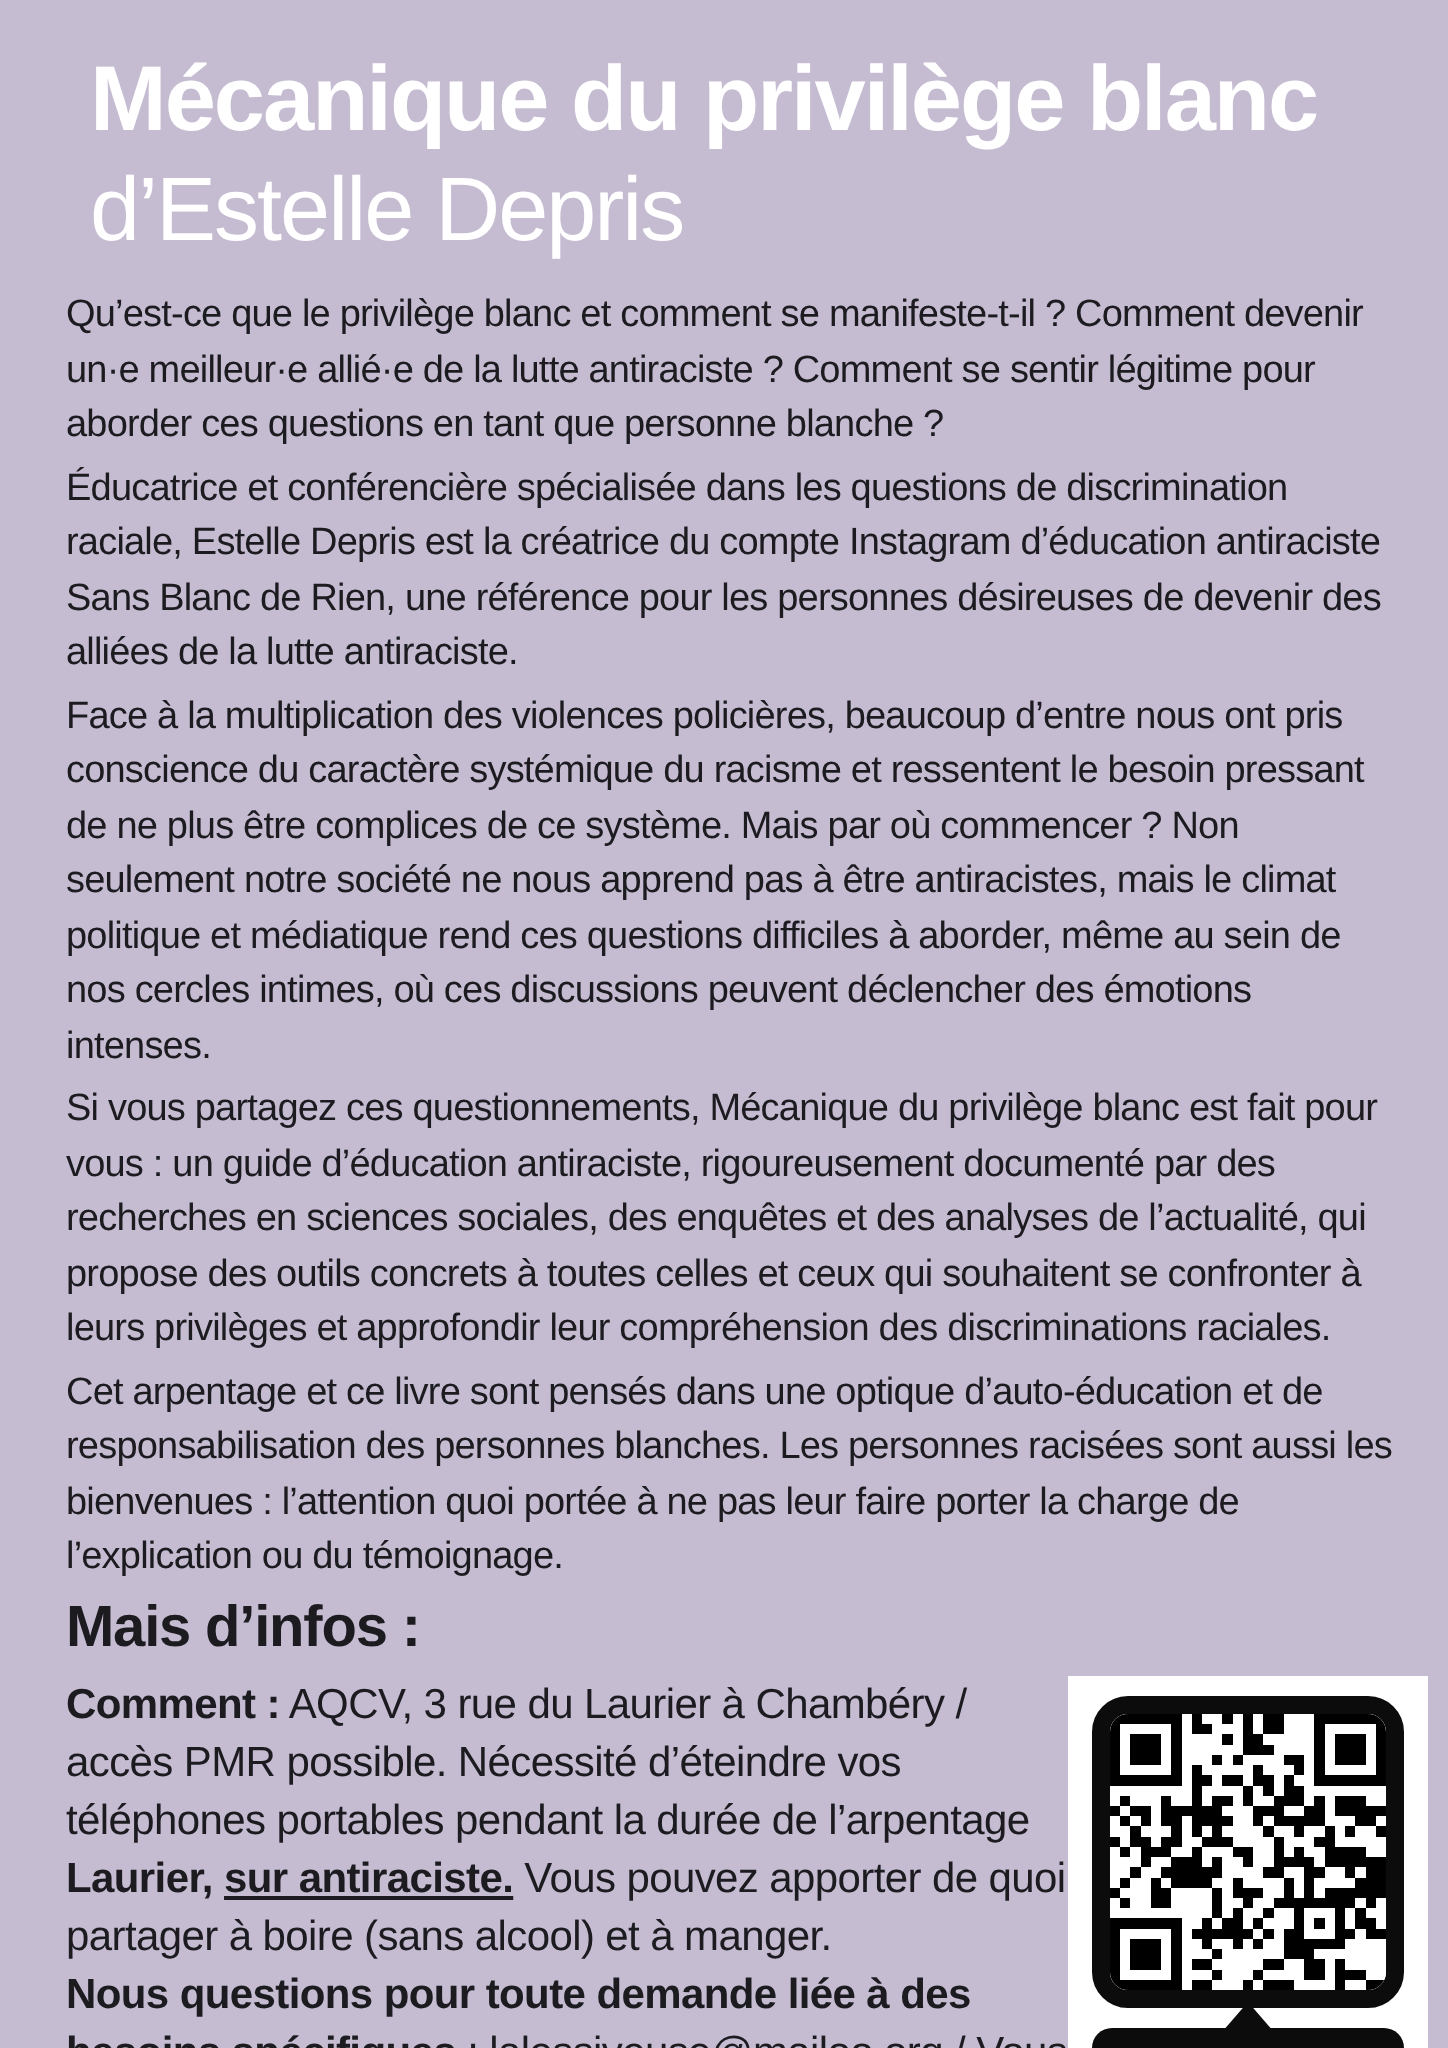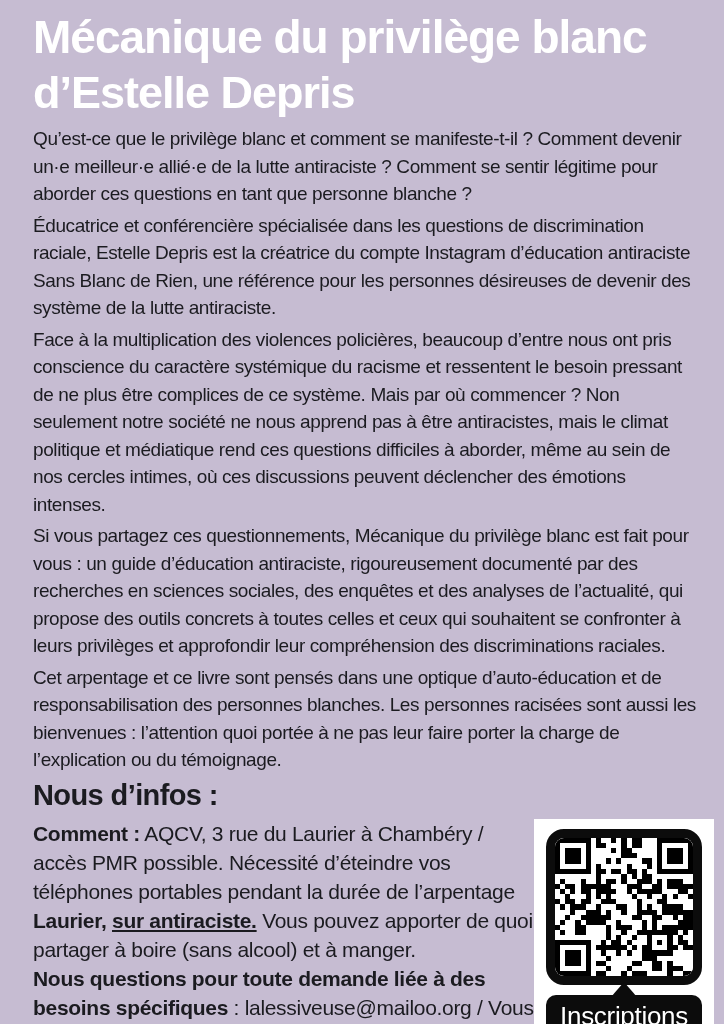--- a/index.html
+++ b/index.html
@@ -12,23 +12,23 @@
   html,body{margin:0;padding:0;}
   body{
     width:724px;height:1024px;
     background:var(--bg);
     overflow:hidden;
     font-family:"Liberation Sans", sans-serif;
     color:var(--ink);
     -webkit-font-smoothing:antialiased;
   }
   .poster{padding:10px 26px 0 33px;box-sizing:border-box;width:724px;height:1024px;}
-  .title{margin:0;line-height:55px;letter-spacing:-1px;color:var(--title);}
+  .title{margin:12px;line-height:55px;letter-spacing:-1px;color:var(--title);}
   .title .l1{display:block;font-size:46px;font-weight:700;}
-  .title .l2{display:block;font-size:45px;font-weight:700;}
+  .title .l2{display:block;font-size:45px;font-weight:400;}
   .lead{
     font-weight:400;
     font-size:19px;line-height:27.5px;letter-spacing:-0.4px;
     margin:5px 0 4px;
   }
   p.body{font-size:19px;line-height:27.5px;letter-spacing:-0.4px;margin:0 0 4px;}
   .infos-heading{
     font-size:29px;font-weight:700;letter-spacing:-0.6px;
     margin:5px 0 7px;
   }
@@ -78,26 +78,26 @@
 
 <div class="poster">
 
   <h1 class="title">
     <span class="l1">Mécanique du privilège blanc</span>
     <span class="l2">d’Estelle Depris</span>
   </h1>
 
   <p class="lead">Qu’est-ce que le privilège blanc et comment se manifeste-t-il ? Comment devenir un·e meilleur·e allié·e de la lutte antiraciste ? Comment se sentir légitime pour aborder ces questions en tant que personne blanche ?</p>
 
-  <p class="body">Éducatrice et conférencière spécialisée dans les questions de discrimination raciale, Estelle Depris est la créatrice du compte Instagram d’éducation antiraciste Sans Blanc de Rien, une référence pour les personnes désireuses de devenir des système de la lutte antiraciste.</p>
+  <p class="body">Éducatrice et conférencière spécialisée dans les questions de discrimination raciale, Estelle Depris est la créatrice du compte Instagram d’éducation antiraciste Sans Blanc de Rien, une référence pour les personnes désireuses de devenir des alliées de la lutte antiraciste.</p>
   <p class="body">Face à la multiplication des violences policières, beaucoup d’entre nous ont pris conscience du caractère systémique du racisme et ressentent le besoin pressant de ne plus être complices de ce système. Mais par où commencer ? Non seulement notre société ne nous apprend pas à être antiracistes, mais le climat politique et médiatique rend ces questions difficiles à aborder, même au sein de nos cercles intimes, où ces discussions peuvent déclencher des émotions intenses.</p>
   <p class="body">Si vous partagez ces questionnements, Mécanique du privilège blanc est fait pour vous : un guide d’éducation antiraciste, rigoureusement documenté par des recherches en sciences sociales, des enquêtes et des analyses de l’actualité, qui propose des outils concrets à toutes celles et ceux qui souhaitent se confronter à leurs privilèges et approfondir leur compréhension des discriminations raciales.</p>
   <p class="body">Cet arpentage et ce livre sont pensés dans une optique d’auto-éducation et de responsabilisation des personnes blanches. Les personnes racisées sont aussi les bienvenues : l’attention quoi portée à ne pas leur faire porter la charge de l’explication ou du témoignage.</p>
 
-  <div class="infos-heading">Nous d’infos :</div>
+  <div class="infos-heading">Mais d’infos :</div>
 
   <div class="infos">
     <div class="infos-text">
       <p><b>Comment :</b><span> AQCV, 3 rue du Laurier à Chambéry / accès PMR possible. Nécessité d’éteindre vos téléphones portables pendant la durée de l’arpentage</span></p>
       <p><b>Laurier, </b><b class="u">sur antiraciste.</b><span> Vous pouvez apporter de quoi partager à boire (sans alcool) et à manger.</span></p>
       <p><b>Nous questions pour toute demande liée à des besoins spécifiques</b><span> : lalessiveuse@mailoo.org / Vous pouvez également les mentionner dans le lien d’inscription ci-contre.</span></p>
     </div>
 
     <div class="qr-card">
       <div class="qr-frame">

